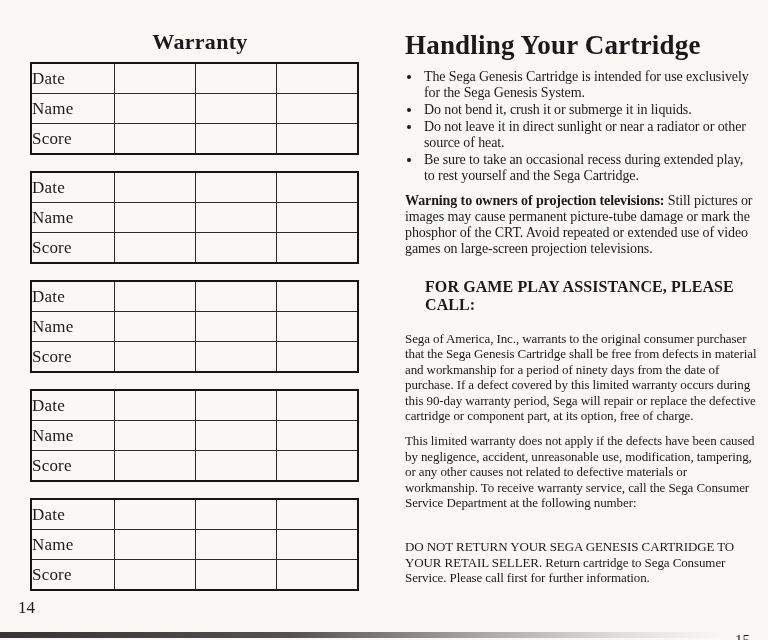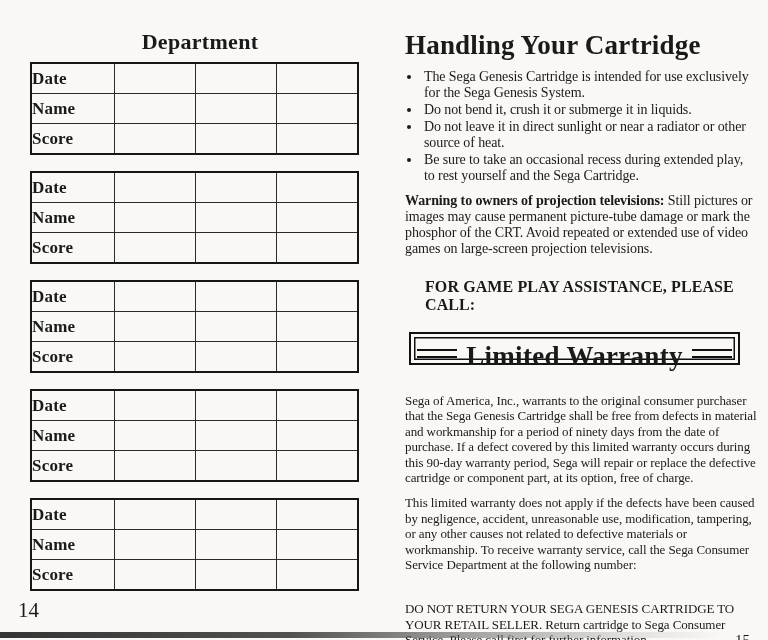--- a/index.html
+++ b/index.html
@@ -25,41 +25,40 @@
     text-align: center;
     font-size: 22px;
     font-weight: bold;
     letter-spacing: 0.3px;
     line-height: 24px;
   }
   table.scorebook-table {
     border-collapse: collapse;
     margin: 0 8px 16px 30px;
     table-layout: fixed;
-    font-weight: bold;
   }
   table.scorebook-table td {
     border: 1.5px solid #2b2b2b;
     height: 29px;
     padding: 0;
   }
   table.scorebook-table {
     border: 2.5px solid #161616;
   }
   td.row-label-cell {
     width: 82px;
     padding-left: 15px;
     font-size: 17px;
     letter-spacing: 0.2px;
   }
   td.entry-cell { width: 80px; }
 
   .page-num-left {
     position: absolute; left: 18px; top: 598px;
-    font-size: 21px;
+    font-size: 17px;
   }
 
   
   .page-right {
     position: absolute; left: 405px; top: 0;
     width: 352px;
   }
   .handling-title {
     margin: 33px 0 11px 0;
     font-size: 27px;
@@ -145,21 +144,21 @@
       rgba(110,110,110,0.55) 68%,
       rgba(165,165,165,0.30) 86%,
       rgba(200,200,200,0) 100%);
   }
 </style>
 </head>
 <body>
 
 <div class="page-left">
 
-  <h1 class="scorebook-title">Department</h1>
+  <h1 class="scorebook-title">Warranty</h1>
 
   <table class="scorebook-table">
     <tbody>
         <tr>
       <td class="row-label-cell">Date</td>
       <td class="entry-cell"></td>
       <td class="entry-cell"></td>
       <td class="entry-cell"></td>
     </tr>
     <tr>
@@ -281,28 +280,20 @@
     <li>The Sega Genesis Cartridge is intended for use exclusively for the Sega Genesis System.</li>
     <li>Do not bend it, crush it or submerge it in liquids.</li>
     <li>Do not leave it in direct sunlight or near a radiator or other source of heat.</li>
     <li>Be sure to take an occasional recess during extended play, to rest yourself and the Sega Cartridge.</li>
   </ul>
 
   <p class="warning-para"><b>Warning to owners of projection televisions:</b><span> Still pictures or images may cause permanent picture-tube damage or mark the phosphor of the CRT. Avoid repeated or extended use of video games on large-screen projection televisions.</span></p>
 
   <p class="assistance-line">FOR GAME PLAY ASSISTANCE, PLEASE CALL:</p>
 
-  <div class="lw-wrap">
-    <div class="lw-box"></div>
-    <div class="lw-title-row">
-      <span class="lw-rule"></span>
-      <span class="lw-title">Limited Warranty</span>
-      <span class="lw-rule"></span>
-    </div>
-  </div>
 
   <p class="warranty-para1">Sega of America, Inc., warrants to the original consumer purchaser that the Sega Genesis Cartridge shall be free from defects in material and workmanship for a period of ninety days from the date of purchase. If a defect covered by this limited warranty occurs during this 90-day warranty period, Sega will repair or replace the defective cartridge or component part, at its option, free of charge.</p>
   <p class="warranty-para2">This limited warranty does not apply if the defects have been caused by negligence, accident, unreasonable use, modification, tampering, or any other causes not related to defective materials or workmanship. To receive warranty service, call the Sega Consumer Service Department at the following number:</p>
   <p class="warranty-para3">DO NOT RETURN YOUR SEGA GENESIS CARTRIDGE TO YOUR RETAIL SELLER. Return cartridge to Sega Consumer Service. Please call first for further information.</p>
 
 </div>
 
 <div class="page-num-right">15</div>
 
 <div class="scan-edge-bottom"></div>

